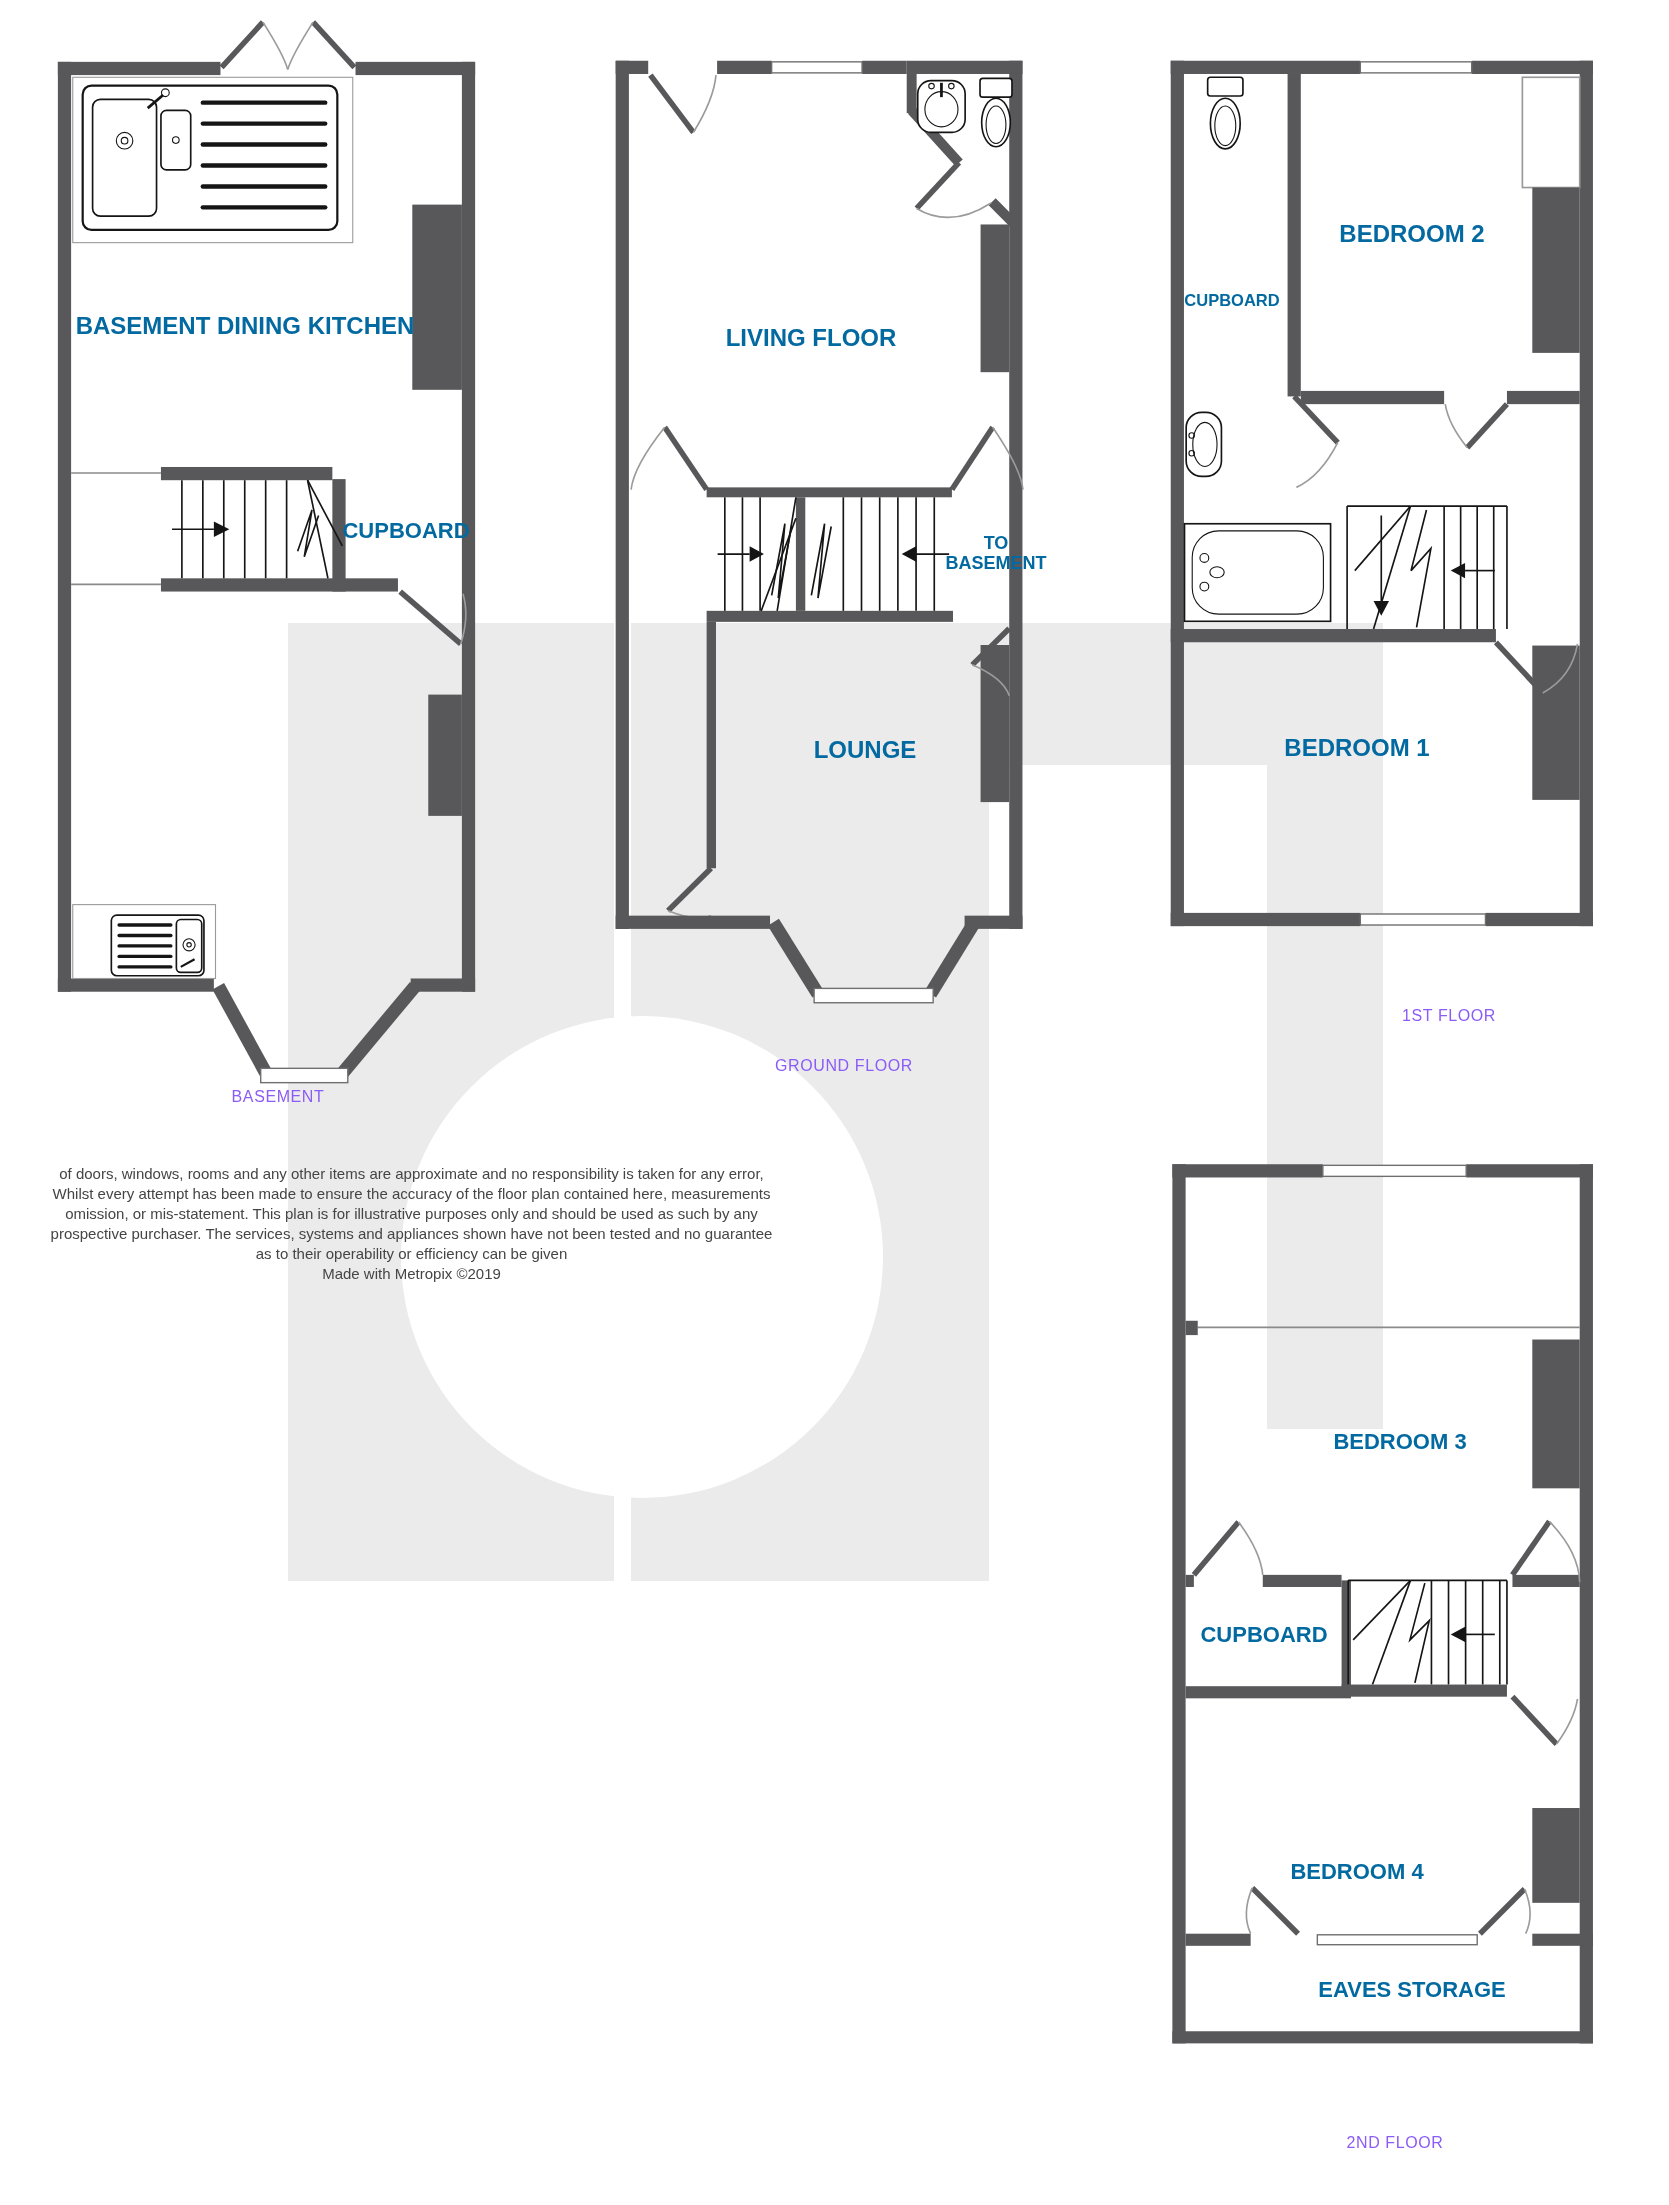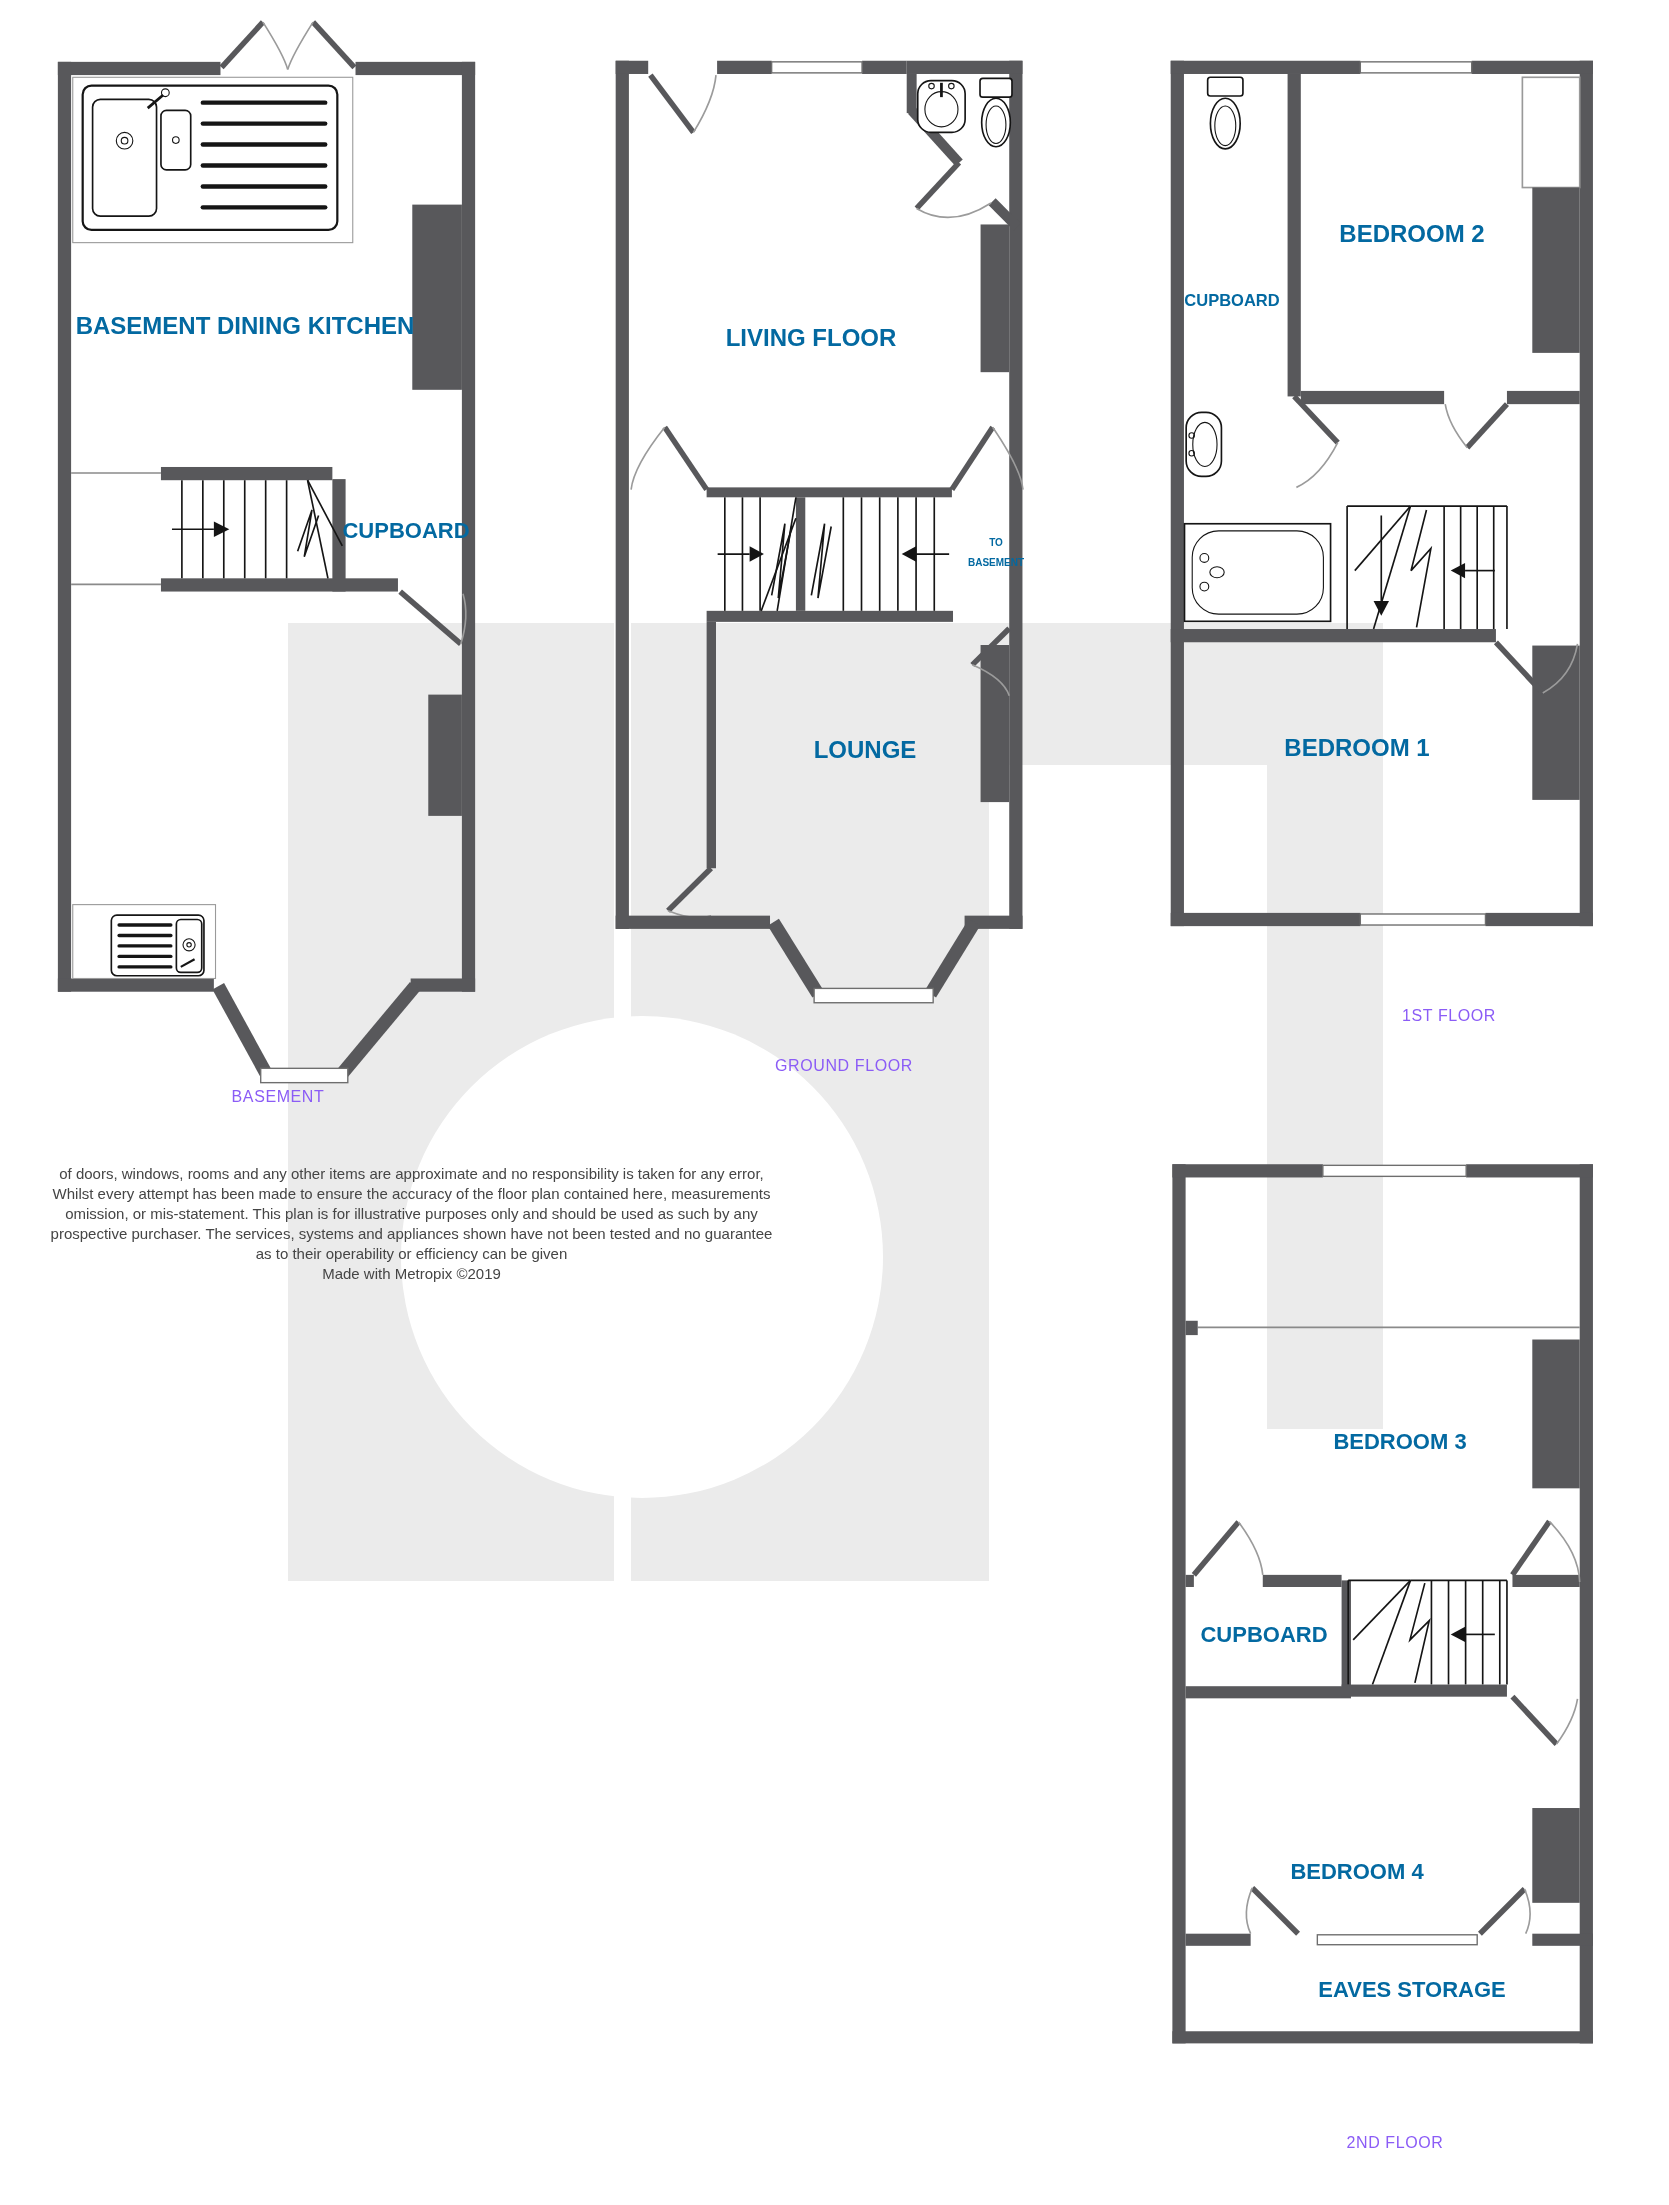--- a/index.html
+++ b/index.html
@@ -6,21 +6,21 @@
   body{font-family:"Liberation Sans", sans-serif;}
   #canvas{position:relative;width:1669px;height:2205px;background:#ffffff;overflow:hidden;}
   .wm{position:absolute;background:#ebebeb;}
   .wm-hole{position:absolute;background:#ffffff;border-radius:50%;}
   #plan-svg{position:absolute;left:0;top:0;z-index:2;}
   .lbl{position:absolute;transform:translate(-50%,-50%);white-space:nowrap;z-index:3;}
   .room{color:#0369a1;font-weight:bold;}
   .sz-big{font-size:24px;}
   .sz-mid{font-size:22px;}
   .sz-sm{font-size:16.5px;}
-  .sz-tiny{font-size:10px;line-height:20.4px;}
+  .sz-tiny{font-size:18px;line-height:20.4px;}
   .caption{color:#8b5cf6;font-size:16px;letter-spacing:0.6px;z-index:3;}
   #disclaimer{position:absolute;left:0;top:1164px;width:823px;z-index:3;
     color:#454545;font-size:15px;line-height:20px;text-align:center;}
   
   .wall{fill:#58585b;}
   .wleaf{stroke:#58585b;stroke-width:10;fill:none;}
   .wdiag{stroke:#58585b;stroke-width:18;fill:none;}
   .bay{stroke:#58585b;stroke-width:24;fill:none;}
   .arc{stroke:#9b9b9b;stroke-width:3;fill:none;}
   .win{fill:#ffffff;stroke:#6e6e6e;stroke-width:2.5;}

